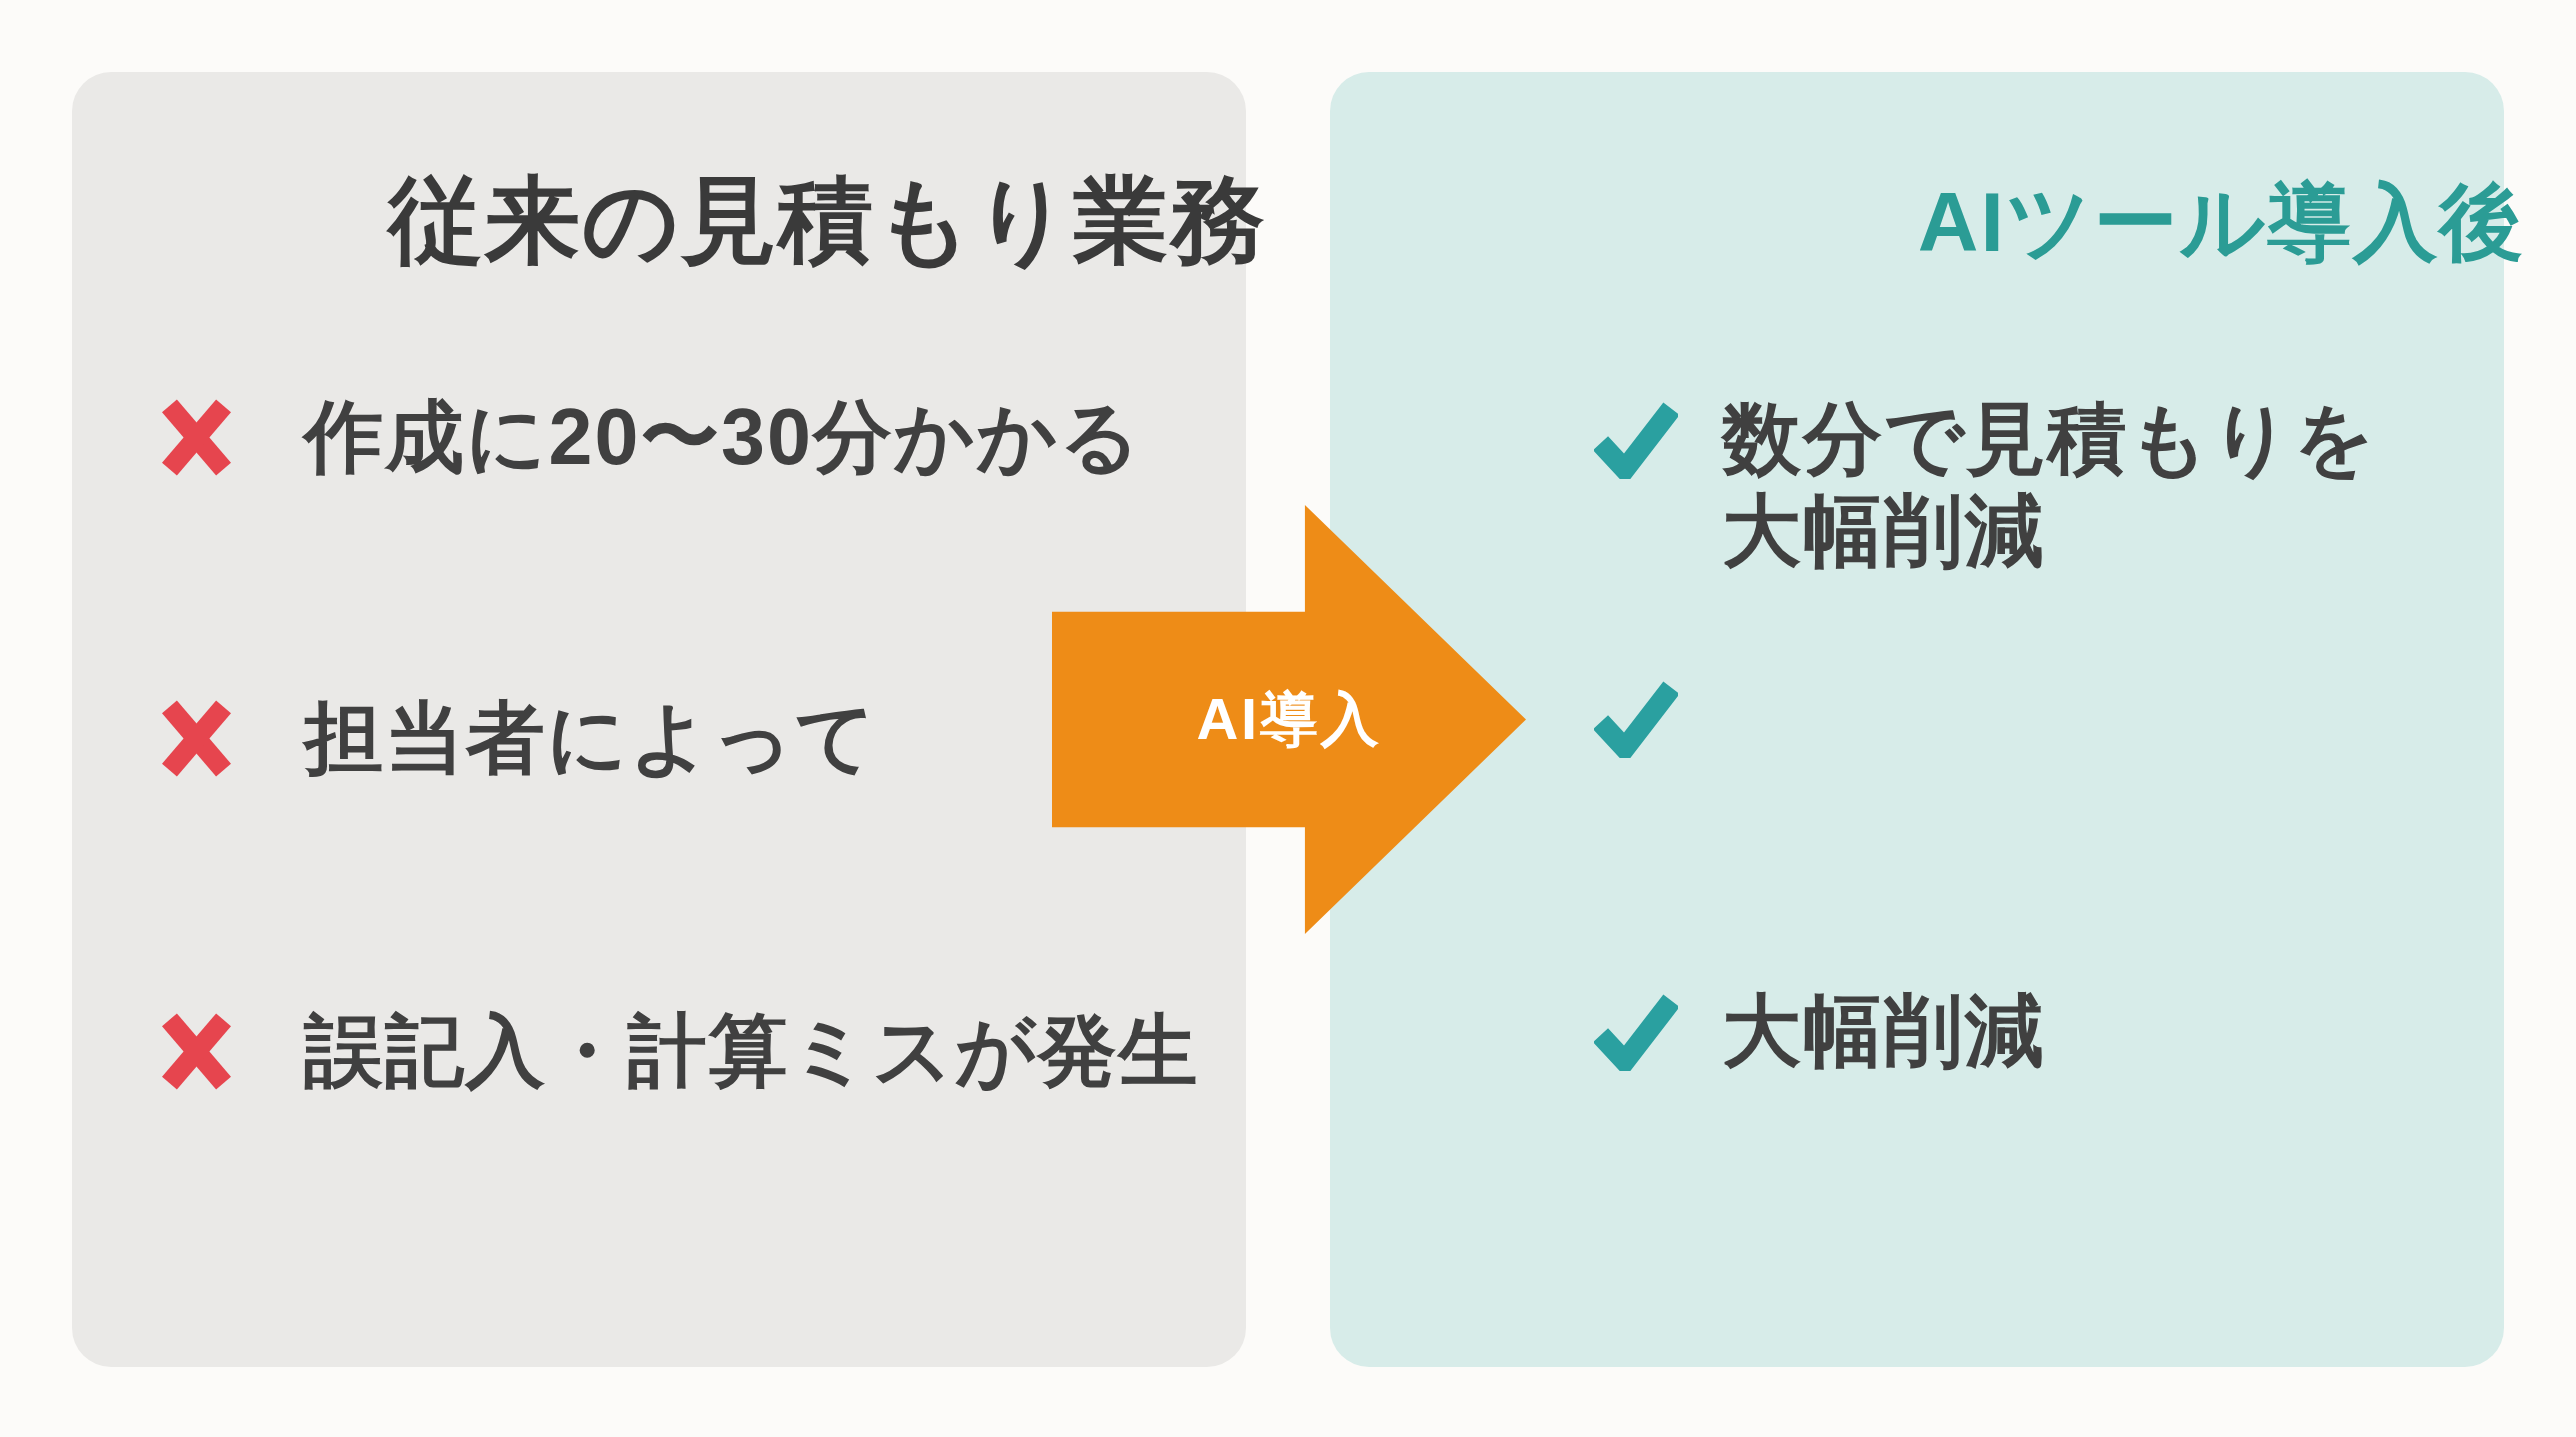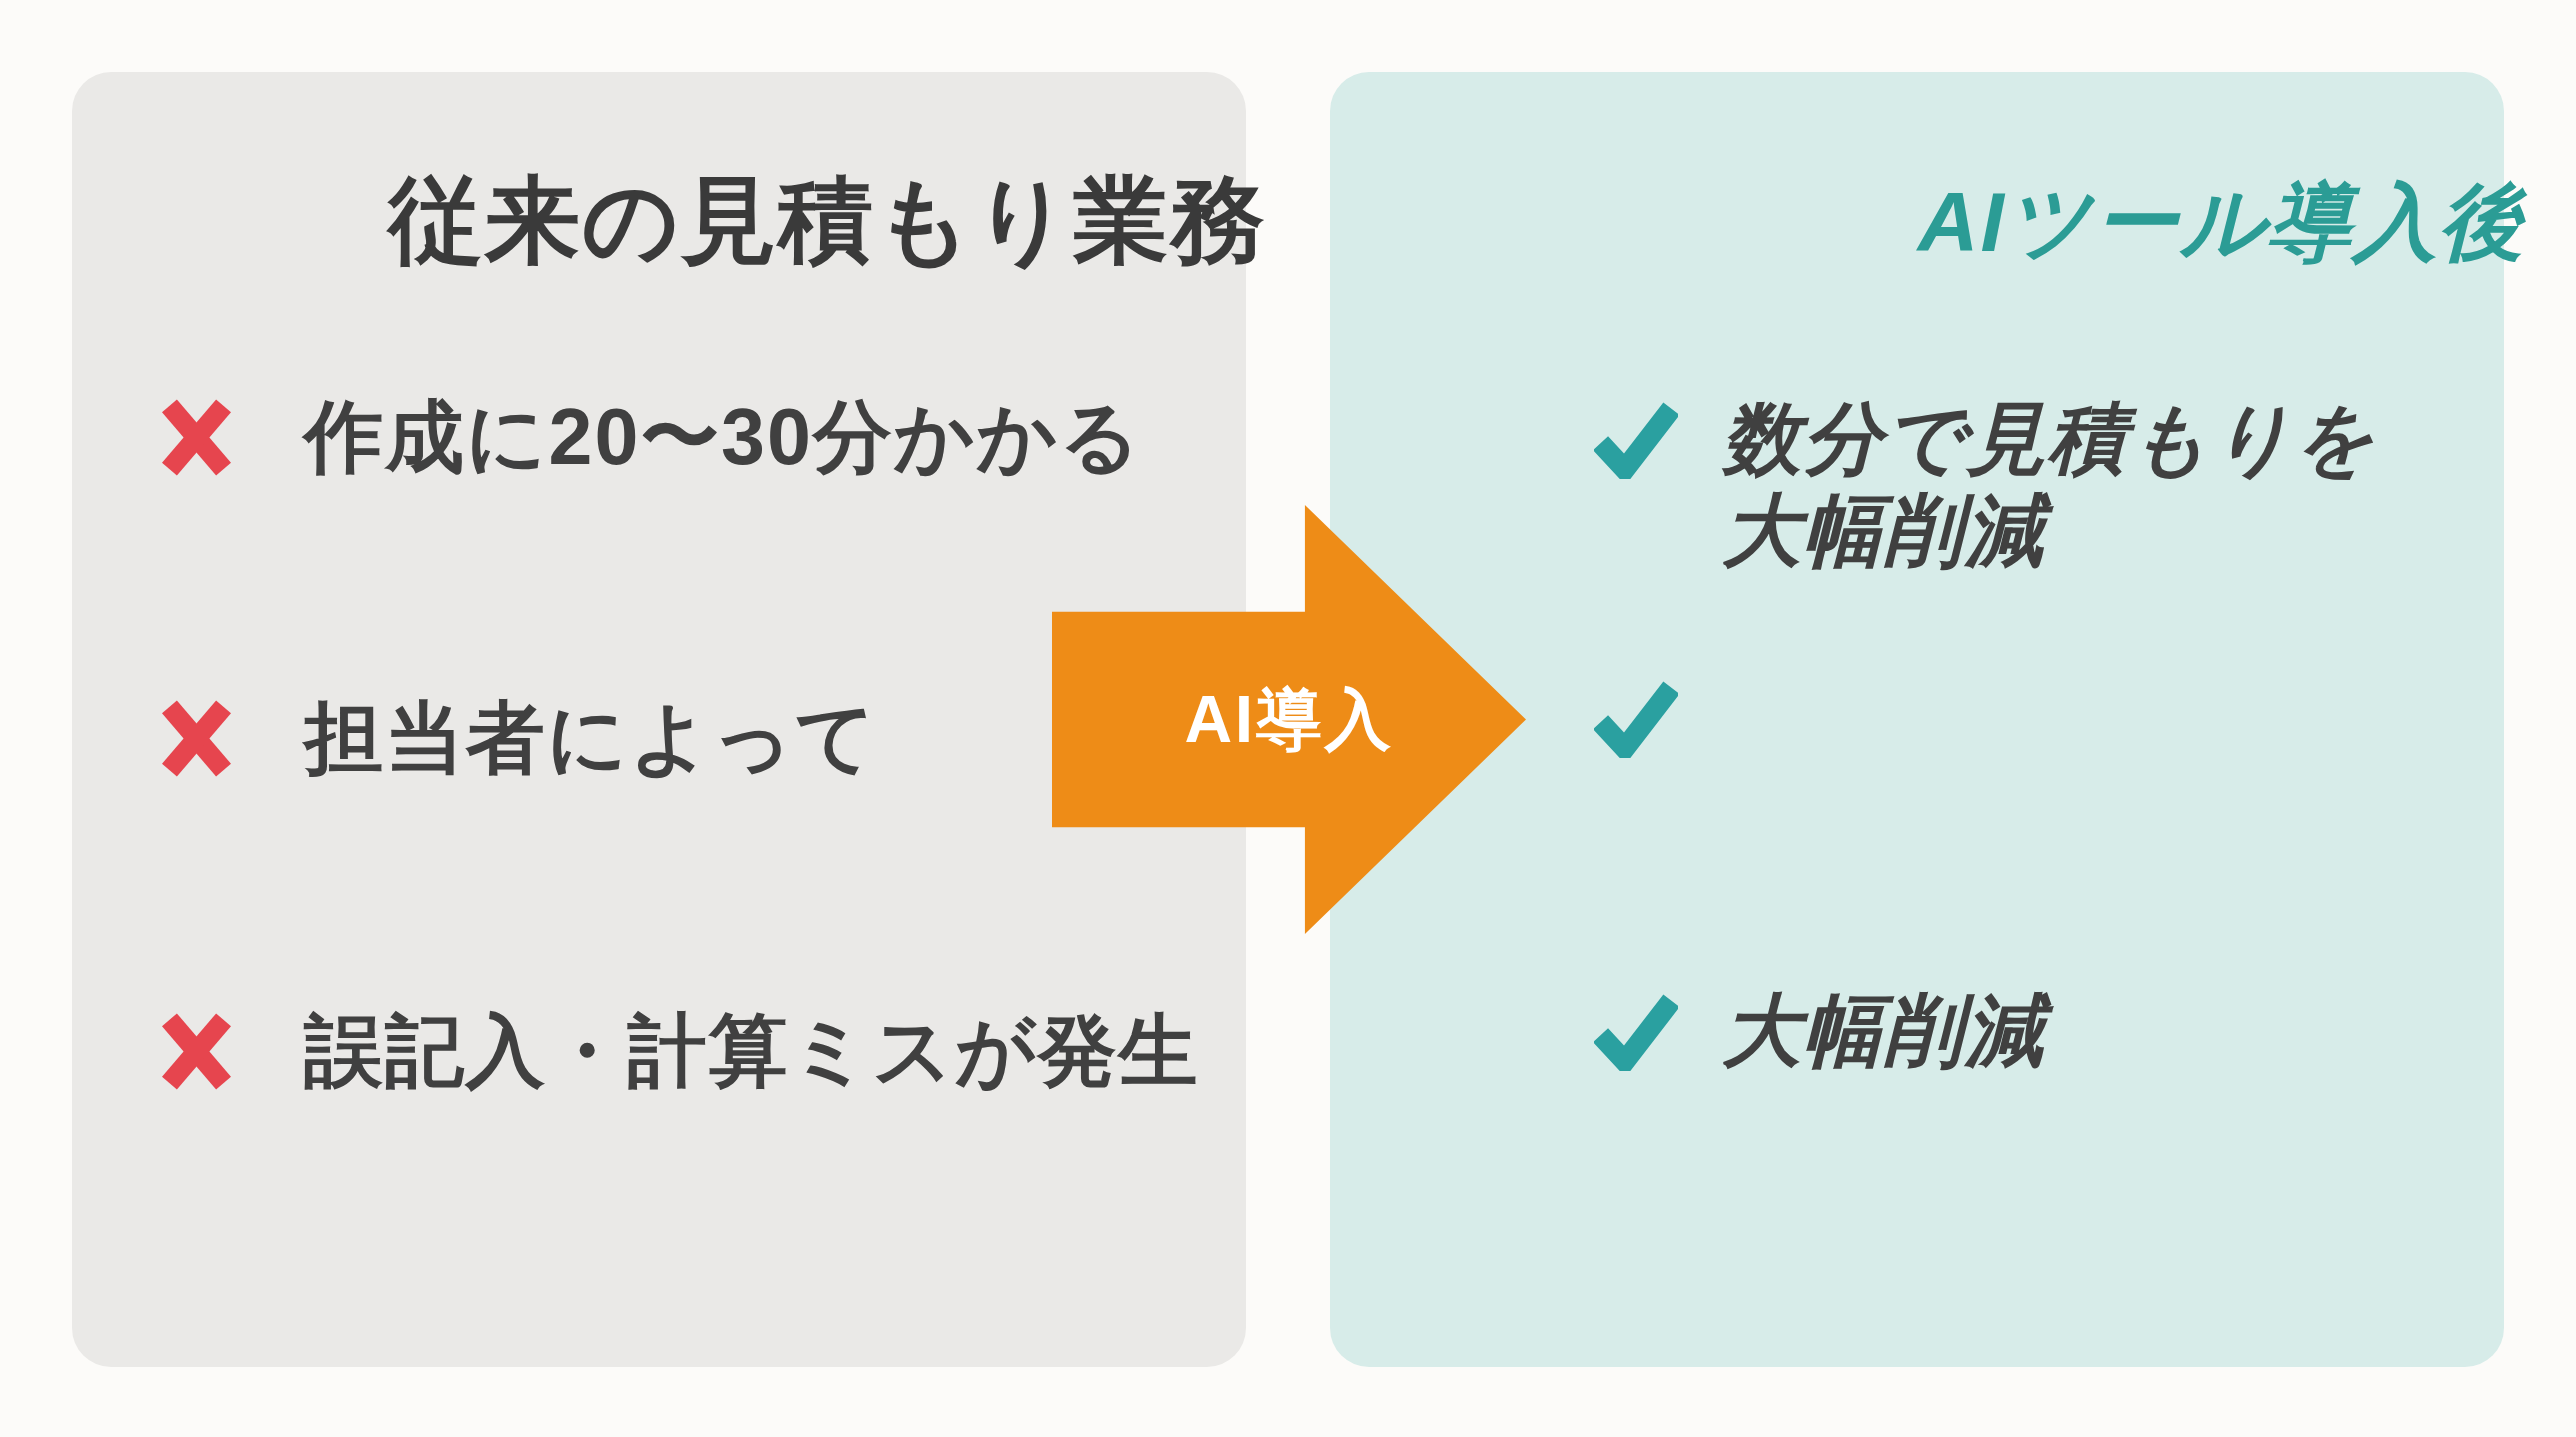--- a/index.html
+++ b/index.html
@@ -10,21 +10,21 @@
   }
   .canvas {
     position:relative; width:2576px; height:1438px;
     background:#fcfbf9;
   }
   .panel {
     position:absolute; top:72px; width:1174px; height:1295px;
     border-radius:39px;
   }
   .panel-left  { left:72px;   background:#eae9e7; }
-  .panel-right { left:1330px; background:#d7ece9;font-style:italic; }
+  .panel-right { left:1330px; background:#d7ece9; }
 
   .panel-title {
     position:absolute; left:0; width:100%;
     text-align:right; font-weight:800; letter-spacing:1.9px;
     white-space:nowrap;
     padding-left:21px;
   }
   .panel-left  .panel-title { top:86px; font-size:95px; color:#3a3a3a; }
   .panel-right .panel-title { top:94px; font-size:84px; color:#2b9c95; }
 
@@ -46,21 +46,21 @@
   }
   .bullet-text span { display:block; }
 
   .arrow-wrap {
     position:absolute; left:1052px; top:505px; width:474px; height:429px;
   }
   .arrow-wrap svg { position:absolute; left:0; top:0; display:block; }
   .arrow-label {
     position:absolute; left:0; top:0; width:100%; height:100%;
     display:flex; align-items:center; justify-content:center;
-    font-size:66px; font-weight:800; color:#ffffff;
+    font-size:58px; font-weight:800; color:#ffffff;
     letter-spacing:2.8px; white-space:nowrap;
   }
 </style>
 </head>
 <body>
 
 <div class="canvas">
 
   <div class="panel panel-left">
     <div class="panel-title">従来の見積もり業務</div>

